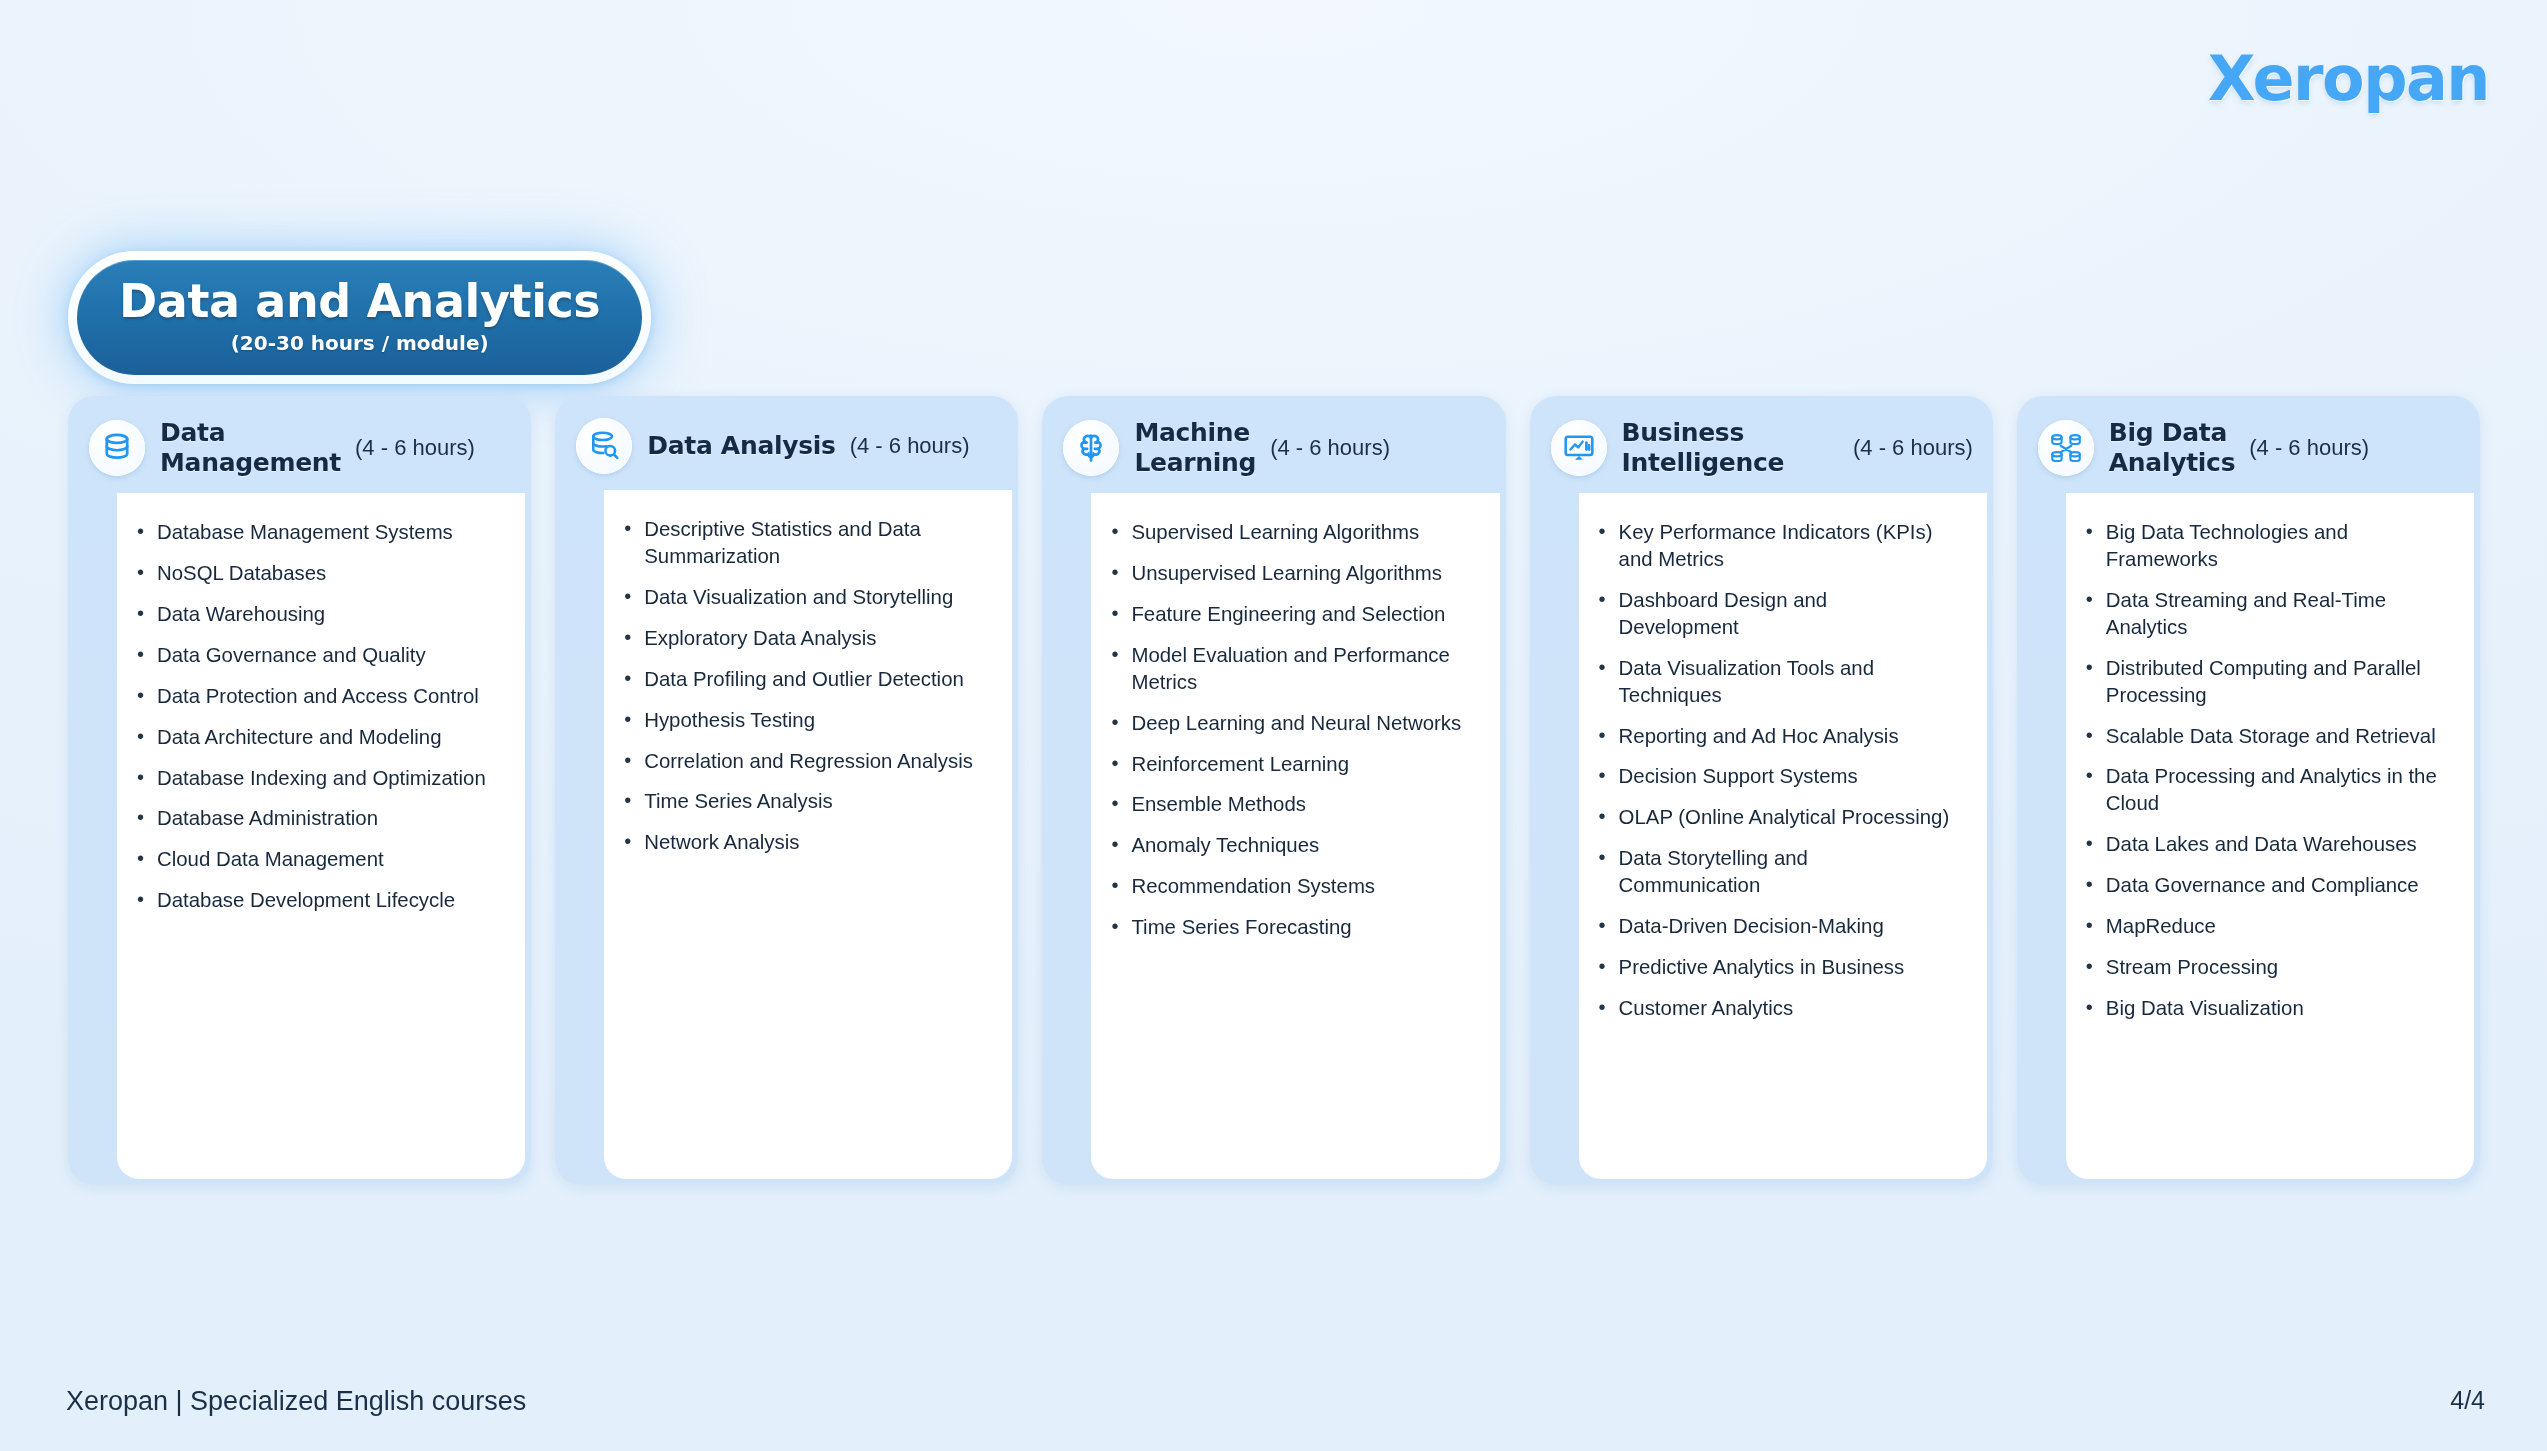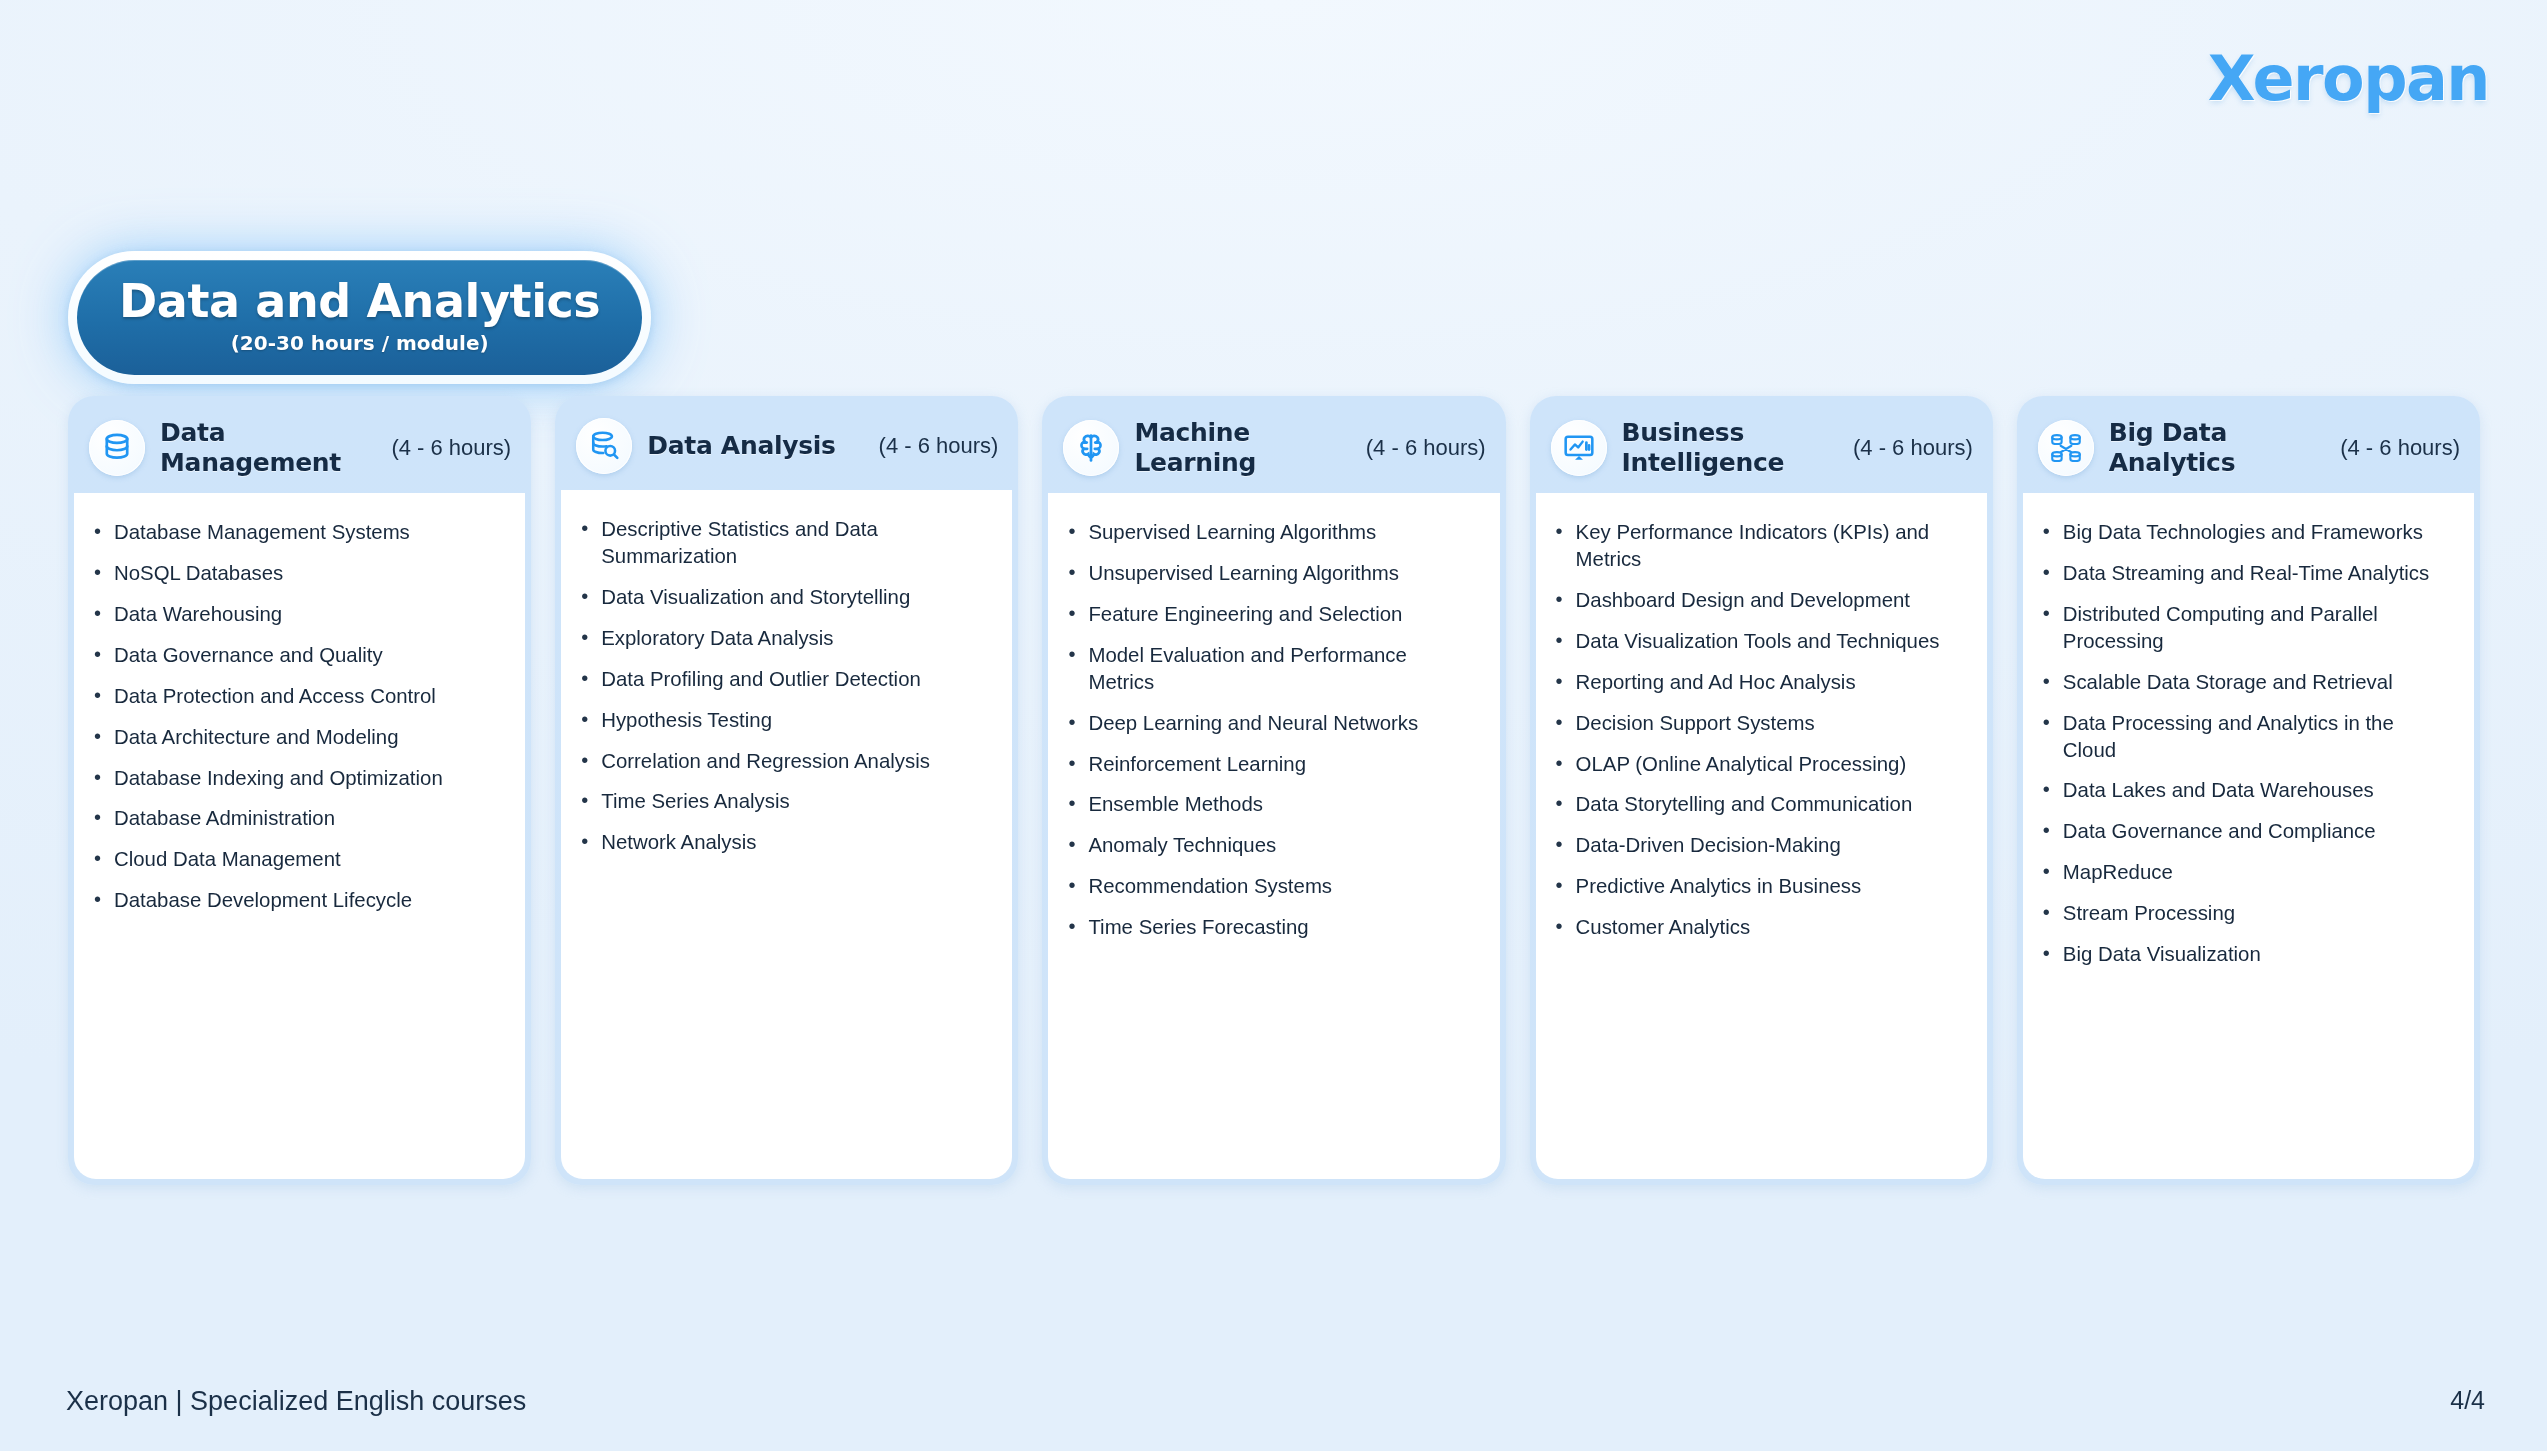--- a/index.html
+++ b/index.html
@@ -114,21 +114,21 @@
     align-items: center;
     justify-content: center;
   }
   .card-icon svg { display: block; }
   .card-titles {
     flex: 1 1 auto;
     min-width: 0;
     display: flex;
     align-items: center;
     gap: 14px;
-    justify-content: space-between;
+    justify-content: flex-start;
   }
   .card-title {
     font-size: 25px;
     font-weight: 800;
     color: #152b45;
     line-height: 1.18;
     letter-spacing: -0.3px;
     font-family: "DejaVu Sans", sans-serif;
     text-shadow: 0 1px 0 rgba(255,255,255,.55);
   }
@@ -139,20 +139,21 @@
     color: #1b3048;
     white-space: nowrap;
     font-family: "Liberation Sans", sans-serif;
   }
   .card-body {
     flex: 1 1 auto;
     background: #ffffff;
     border-radius: 0 0 22px 22px;
     padding: 26px 36px 20px 16px;
     overflow: hidden;
+    margin-left: 43px;
   }
   .topic-list { list-style: none; }
   .topic-item {
     position: relative;
     padding-left: 24px;
     font-size: 20.4px;
     line-height: 1.32;
     color: #18293d;
     margin-bottom: 14px;
     font-family: "Liberation Sans", sans-serif;

